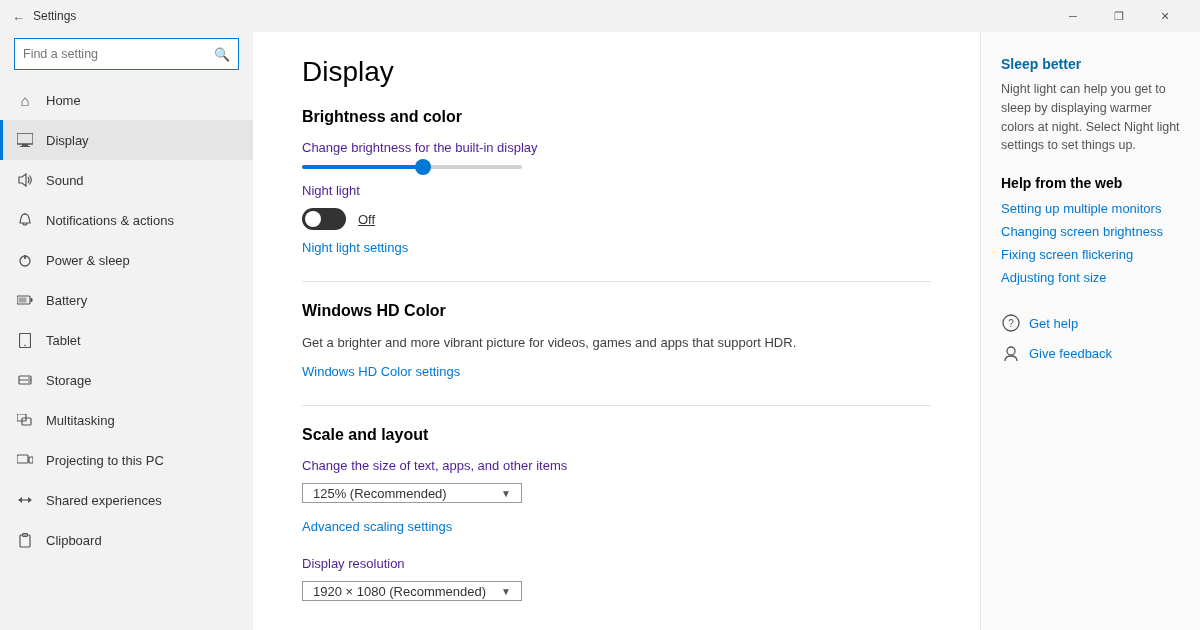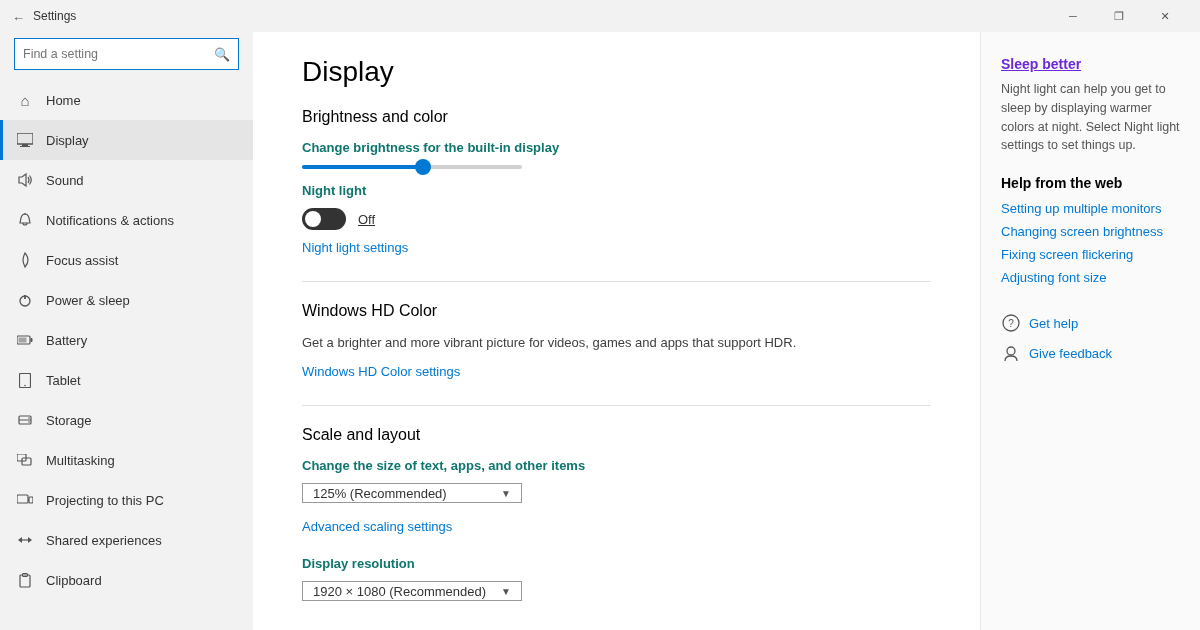--- a/index.html
+++ b/index.html
@@ -140,30 +140,29 @@
       background: #fff;
     }
     .page-title {
       font-size: 28px;
       font-weight: 300;
       color: #000;
       margin-bottom: 20px;
     }
     .section-title {
       font-size: 16px;
-      font-weight: 400;
+      font-weight: 700;
       color: #000;
       margin-bottom: 14px;
       margin-top: 20px;
     }
     .section-label {
       font-size: 13px;
-      color: #0f766e;
+      color: #4c1d95;
       margin-bottom: 10px;
-      font-weight: bold;
     }
     .slider-container {
       margin-bottom: 14px;
     }
     .slider-track {
       width: 220px;
       height: 4px;
       background: #d0d0d0;
       border-radius: 2px;
       position: relative;
@@ -264,23 +263,22 @@
       flex-shrink: 0;
       padding: 24px 20px;
       border-left: 1px solid #e8e8e8;
       background: #fafafa;
       font-size: 13px;
       overflow-y: auto;
     }
     .right-panel-title {
       font-size: 14px;
       font-weight: 600;
-      color: #6d28d9;
+      color: #0369a1;
       margin-bottom: 8px;
-      text-decoration: underline;
     }
     .right-panel-desc {
       font-size: 12.5px;
       color: #555;
       line-height: 1.5;
       margin-bottom: 20px;
     }
     .right-panel-section {
       font-size: 14px;
       font-weight: 600;
@@ -375,28 +373,20 @@
         <svg width="14" height="15" viewBox="0 0 14 15">
             <path d="M7,1 Q10,1 11,5 L12,10 L2,10 L3,5 Q4,1 7,1Z" fill="none" stroke="#555" stroke-width="1.2"></path>
             <line x1="7" y1="0" x2="7" y2="2" stroke="#555" stroke-width="1.2"></line>
             <path d="M5,10 Q5,12 7,12 Q9,12 9,10" fill="none" stroke="#555" stroke-width="1.2"></path>
           </svg>
       </span>
       <span>Notifications &amp; actions</span>
     </div>
     <div class="sidebar-item">
       <span class="item-icon">
-        <svg width="16" height="16" viewBox="0 0 16 16">
-            <path d="M8,1 Q14,8 8,15 Q6,11 6,8 Q6,5 8,1Z" fill="none" stroke="#555" stroke-width="1.2"></path>
-          </svg>
-      </span>
-      <span>Focus assist</span>
-    </div>
-    <div class="sidebar-item">
-      <span class="item-icon">
         <svg width="14" height="14" viewBox="0 0 14 14">
             <circle cx="7" cy="8" r="5" fill="none" stroke="#555" stroke-width="1.3"></circle>
             <line x1="7" y1="2" x2="7" y2="6" stroke="#555" stroke-width="1.8"></line>
           </svg>
       </span>
       <span>Power &amp; sleep</span>
     </div>
     <div class="sidebar-item">
       <span class="item-icon">
         <svg width="16" height="10" viewBox="0 0 16 10">

